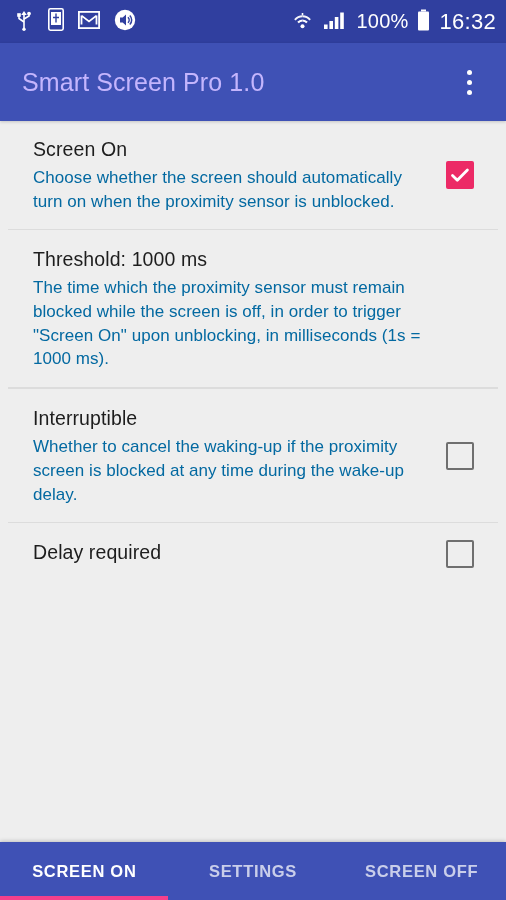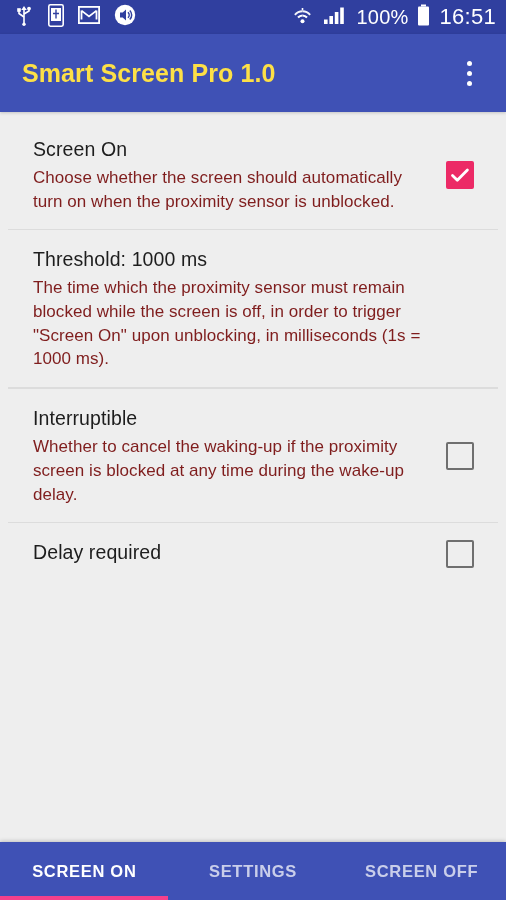--- a/index.html
+++ b/index.html
@@ -6,41 +6,41 @@
   html, body {
     width:506px; height:900px;
     font-family:"Liberation Sans", sans-serif;
     background:#eeeeee;
     overflow:hidden;
   }
   .phone { position:relative; width:506px; height:900px; background:#eeeeee; }
 
   
   .statusbar {
-    height:34px; background:#303f9f;
+    height:43px; background:#303f9f;
     display:flex; align-items:center;
     padding:0 10px 0 14px;
     color:#ffffff;
   }
   .sb-left { display:flex; align-items:center; gap:14px; }
   .sb-right { margin-left:auto; display:flex; align-items:center; gap:9px; }
   .sb-icon { display:block; }
   .sb-text { font-size:20px; letter-spacing:0.2px; color:#fff; }
   .sb-clock { font-size:22px; color:#fff; letter-spacing:0.3px; }
 
   
   .appbar {
     height:78px; background:#3f51b5;
     display:flex; align-items:center;
     padding:0 20px 0 22px;
     box-shadow:0 1px 3px rgba(0,0,0,0.18);
     position:relative; z-index:5;
   }
   .app-title {
-    color:#fde047; font-size:25px; font-weight:bold; letter-spacing:0.1px;
+    color:#c4b5fd; font-size:25px; font-weight:normal; letter-spacing:0.1px;
   }
   .overflow {
     margin-left:auto; width:34px; height:44px;
     display:flex; flex-direction:column; align-items:center; justify-content:center; gap:5px;
     cursor:pointer;
   }
   .overflow span { width:5px; height:5px; border-radius:50%; background:#ffffff; display:block; }
 
   
   .list {
@@ -50,21 +50,21 @@
   .pref {
     position:relative;
     display:flex; align-items:flex-start;
     padding:17px 22px 16px 33px;
   }
   .pref-texts { flex:1 1 auto; padding-right:14px; max-width:418px; }
   .pref-title {
     font-size:19.5px; color:#1d1d1d; line-height:1.32; letter-spacing:0.1px;
   }
   .pref-summary {
-    font-size:17px; color:#7f1d1d; line-height:1.4; margin-top:3px; letter-spacing:0.05px;
+    font-size:17px; color:#0369a1; line-height:1.4; margin-top:3px; letter-spacing:0.05px;
   }
   .pref-widget {
     flex:0 0 auto; width:48px;
     display:flex; align-items:center; justify-content:center;
     align-self:center;
   }
   .cbox { width:28px; height:28px; border-radius:2px; }
   .cbox.checked {
     background:#ec2a66;
     display:flex; align-items:center; justify-content:center;
@@ -152,21 +152,21 @@
           <rect x="17.2" y="2.5" width="3.6" height="16.5" fill="#fff"></rect>
         </svg>
       </span>
       <span class="sb-text">100%</span>
       <span class="sb-icon">
         <svg width="13" height="22" viewBox="0 0 13 22">
           <rect x="4" y="0.5" width="5" height="2" fill="#fff"></rect>
           <rect x="1" y="2.5" width="11" height="19" rx="1" fill="#fff"></rect>
         </svg>
       </span>
-      <span class="sb-clock">16:51</span>
+      <span class="sb-clock">16:32</span>
     </div>
   </div>
 
   <div class="appbar">
     <div class="app-title">Smart Screen Pro 1.0</div>
     <div class="overflow">
       <span></span>
       <span></span>
       <span></span>
     </div>

